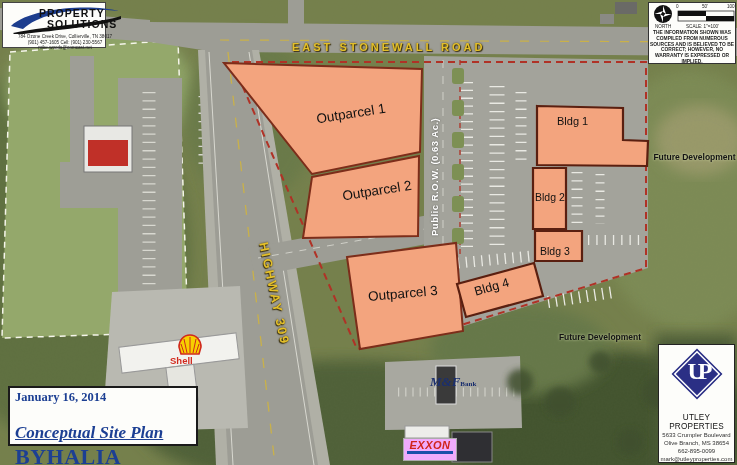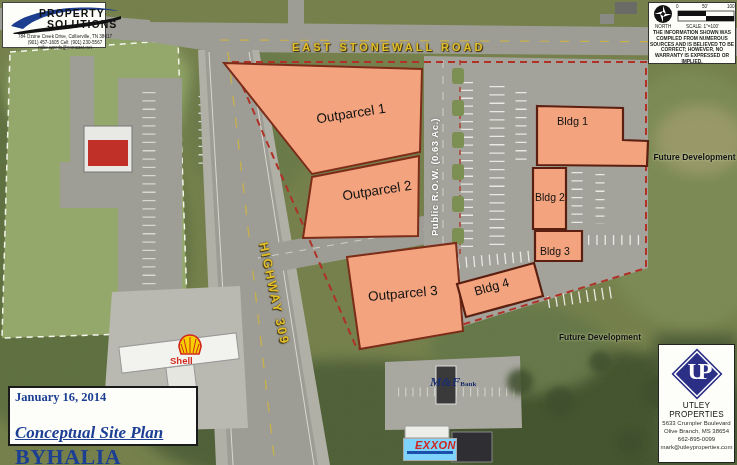--- a/index.html
+++ b/index.html
@@ -17,40 +17,40 @@
               font-family:"Liberation Serif",serif;color:#1c3f93;padding:2px 5px;}
   #titleblock .date{font-size:12.5px;font-weight:bold;}
   #titleblock .plan{font-size:17px;font-weight:bold;font-style:italic;text-decoration:underline;margin-top:18px;}
   #titleblock .name{font-size:22px;font-weight:bold;letter-spacing:.5px;margin-top:1px;}
   #utleybox{left:658px;top:344px;width:77px;height:119px;border:1.5px solid #222;text-align:center;}
   #updiamond{position:relative;width:46px;height:46px;margin:6px auto 2px auto;}
   #updiamond .sq{position:absolute;left:5px;top:5px;width:36px;height:36px;background:#2b2f85;
                  transform:rotate(45deg);box-shadow:inset 0 0 0 1.5px #2b2f85, inset 0 0 0 3px #ffffff;}
   #updiamond .mono{position:absolute;left:0;top:7px;width:46px;text-align:center;color:#fff;
                    font-family:"Liberation Serif",serif;font-weight:bold;font-size:24px;letter-spacing:-7px;}
-  #utleybox .uname{font-size:8.2px;color:#111;letter-spacing:.2px;margin-top:4px;}
+  #utleybox .uname{font-size:8.2px;color:#111;letter-spacing:.2px;margin-top:16px;}
   #utleybox .uaddr{font-size:6px;color:#333;line-height:1.35;}
   #psbox{left:2px;top:2px;width:104px;height:46px;border:1px solid #444;}
   #psbox .l1{position:absolute;left:36px;top:4px;font-size:10.5px;font-weight:bold;letter-spacing:1px;color:#101010;}
   #psbox .l2{position:absolute;left:44px;top:15px;font-size:10.5px;font-weight:bold;letter-spacing:1px;color:#101010;}
   #psbox .addr{position:absolute;left:3px;top:31px;width:118px;text-align:center;}
   #northbox{left:648px;top:2px;width:88px;height:62px;padding:1px;}
   #northbox .row{position:relative;height:20px;}
   #northbox .cap{position:absolute;top:20px;font-size:4.6px;color:#222;}
   #northbox .disc{font-size:4.9px;line-height:1.18;text-align:center;color:#1a1a1a;margin-top:6px;font-weight:bold;}
   .tick{position:absolute;font-size:4.6px;color:#222;top:0;}
   #rowlabel{left:429px;top:92px;height:170px;width:15px;color:#fff;font-size:9.5px;font-weight:bold;
             writing-mode:vertical-rl;transform:rotate(180deg);text-align:center;letter-spacing:.5px;
             text-shadow:0 0 2px rgba(60,60,60,.8);}
   #shellmark{left:170px;top:334px;width:40px;text-align:left;}
   #shellmark .sh{color:#d0291d;font-weight:bold;font-size:9.5px;margin-top:-1px;text-shadow:0 0 1px #fff;}
   #mfmark{left:430px;top:372px;color:#1b2f6e;font-family:"Liberation Serif",serif;font-weight:bold;text-align:right;}
   #mfmark .mf{font-size:13px;font-style:italic;}
   #mfmark .bk{font-size:7px;}
-  #exxonsign{left:403px;top:438px;width:52px;height:21px;background:#7dd3fc;border:1px solid #aaa;text-align:right;}
+  #exxonsign{left:403px;top:438px;width:52px;height:21px;background:#f0abfc;border:1px solid #aaa;text-align:center;}
   #exxonsign .ex{color:#d0241c;font-weight:bold;font-size:11px;letter-spacing:.5px;font-style:italic;}
   #exxonsign .bar{height:3px;background:#1a4faa;margin:0 3px;}
 </style>
 </head>
 <body>
 
 <div id="stage">
 
   <svg class="abs" width="737" height="465" viewBox="0 0 737 465" style="left:0;top:0;">
     <defs>

